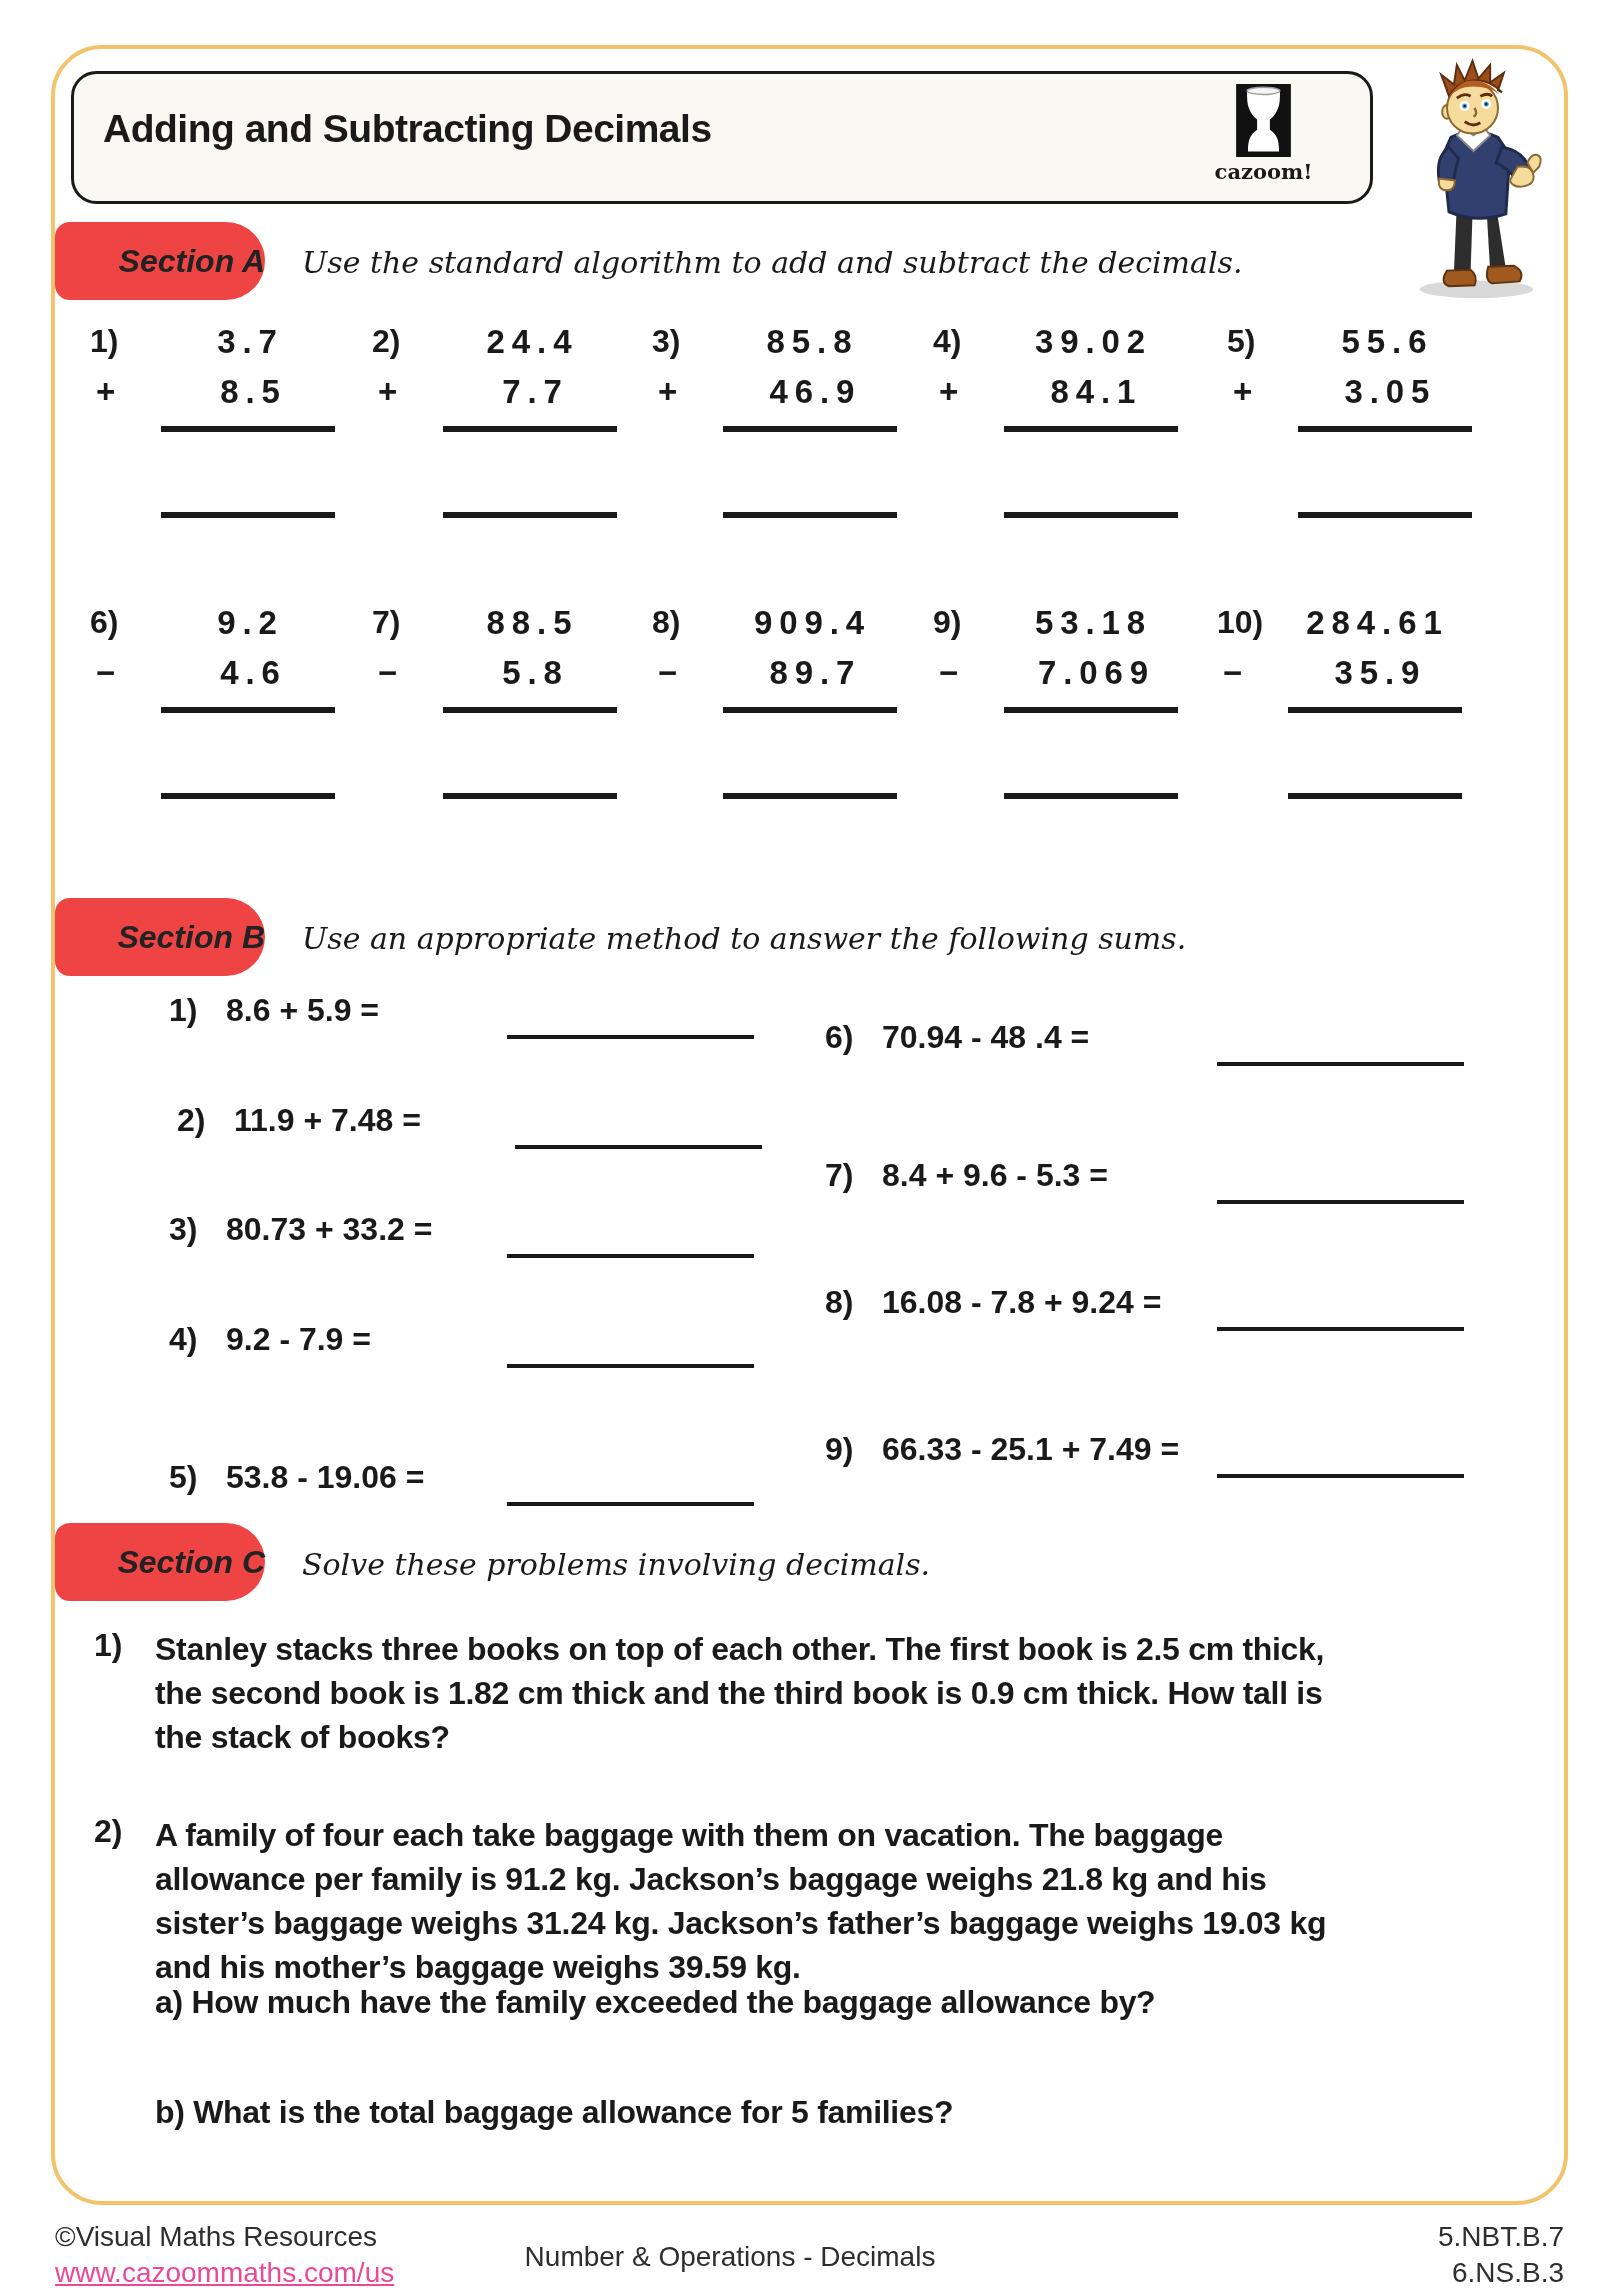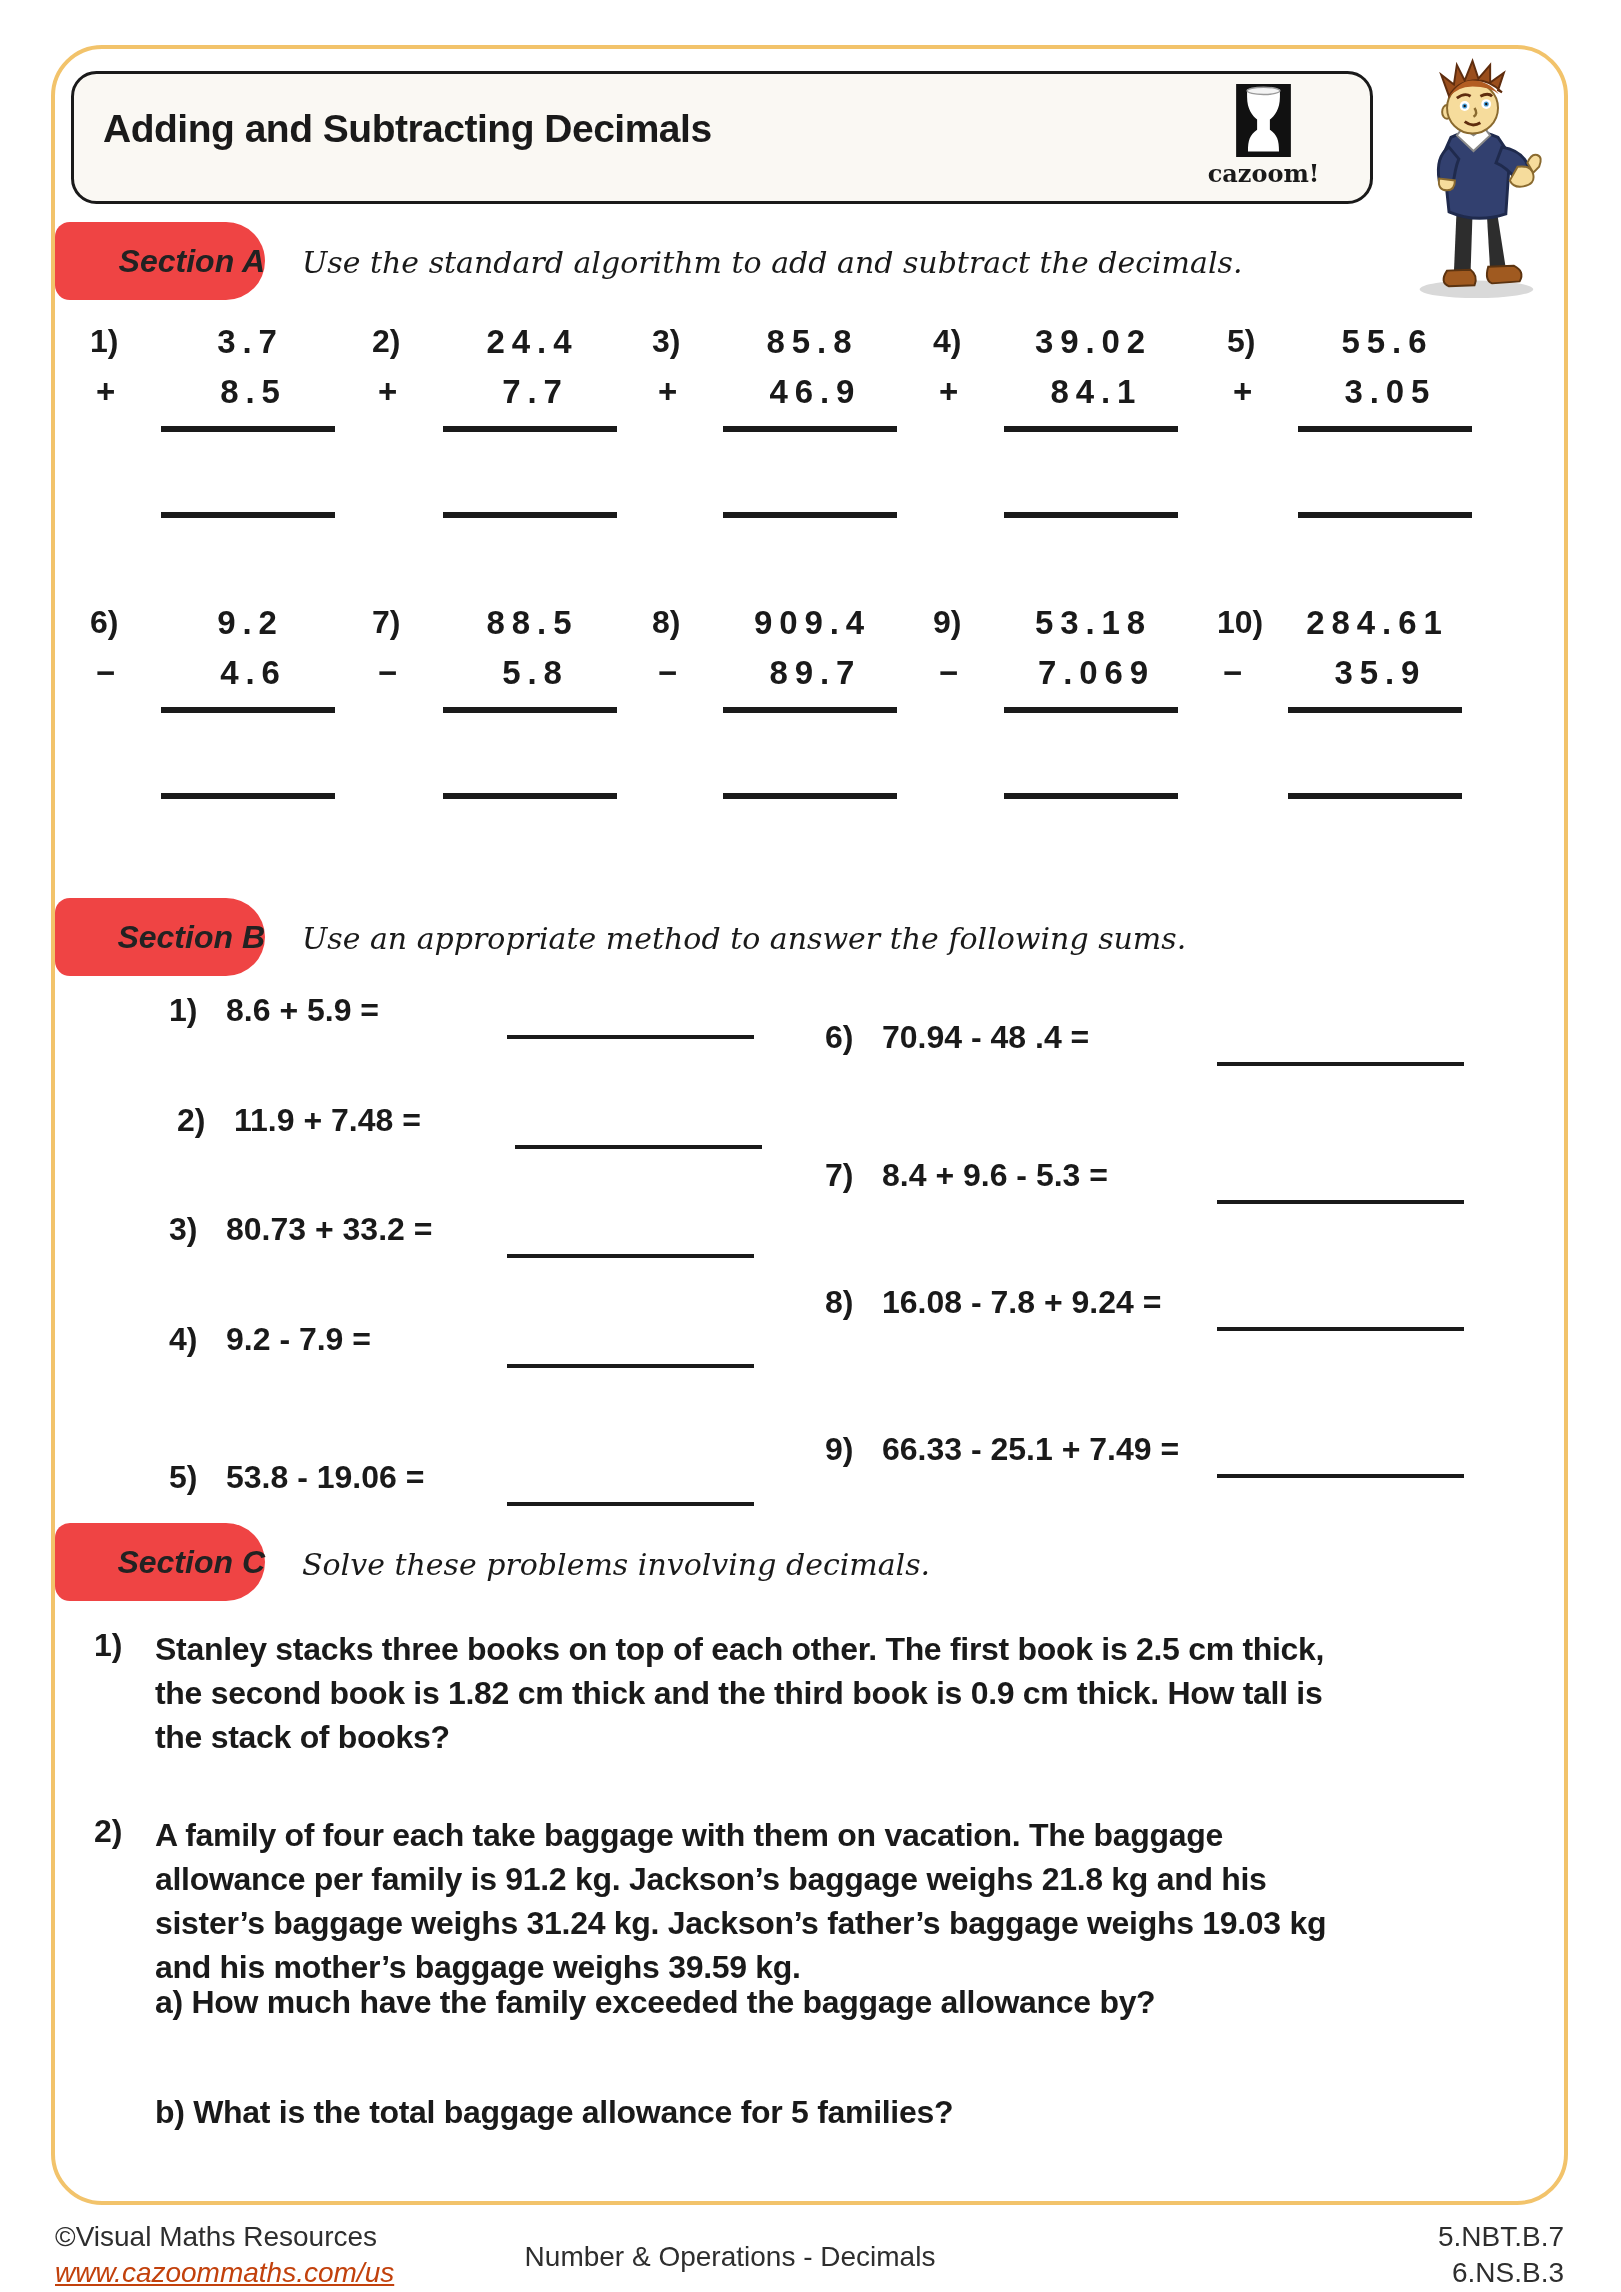--- a/index.html
+++ b/index.html
@@ -15,21 +15,21 @@
   
   .title-box{
     position:absolute;left:71px;top:71px;width:1296px;height:127px;
     border:3.9px solid #1a1a1a;border-radius:25.5px;background:#faf8f3;
   }
   .page-title{
     position:absolute;left:29px;top:33px;
     font-size:39px;font-weight:bold;letter-spacing:-0.5px;
   }
   .logo{position:absolute;right:43px;top:9.8px;width:127px;text-align:center;}
-  .logo-text{font-family:"DejaVu Serif",serif;font-weight:bold;font-size:24px;margin-top:-2px;}
+  .logo-text{font-family:"DejaVu Serif",serif;font-weight:bold;font-size:21px;margin-top:-2px;}
   
   .mascot{position:absolute;left:1400px;top:57px;width:147px;height:245px;}
   
   .section-tab{
     position:absolute;left:55px;width:210px;height:78px;background:#ef4444;
     border-radius:15.7px 41px 41px 15.7px;display:flex;align-items:center;justify-content:flex-end;
     font-family:Liberation Sans, sans-serif;font-style:italic;font-weight:bold;font-size:32px;color:#222;
   }
   .section-instr{
     position:absolute;left:302px;font-family:"DejaVu Serif",serif;font-style:italic;
@@ -50,21 +50,21 @@
   .probB .blank{position:absolute;width:247px;border-top:4.9px solid #1a1a1a;top:43px;}
   .probB.lcol .blank{left:338px;}
   .probB.rcol .blank{left:392px;}
   
   .probC{position:absolute;left:94px;display:flex;font-weight:700;font-size:32px;}
   .probC .plabel{width:61px;flex-shrink:0;}
   .probC .ptext{width:1345px;line-height:44px;white-space:pre-line;letter-spacing:-0.3px;}
   .subq{position:absolute;left:155px;font-weight:700;font-size:32px;letter-spacing:-0.3px;}
   
   .footer-left{position:absolute;left:55px;top:2219px;font-size:28px;color:#2e2e2e;line-height:36px;}
-  .footer-link{color:#c2410c;text-decoration:underline;cursor:pointer;font-style:italic;}
+  .footer-link{color:#ec4899;text-decoration:underline;cursor:pointer;}
   .footer-center{position:absolute;left:29px;top:2241px;width:1402px;text-align:center;font-size:28px;color:#2e2e2e;}
   .footer-right{position:absolute;right:57px;top:2219px;text-align:right;font-size:28px;color:#2e2e2e;line-height:36px;}
 </style>
 </head>
 <body>
 
 <div class="page-frame"></div>
 
 <div class="title-box">
   <div class="page-title">Adding and Subtracting Decimals</div>

